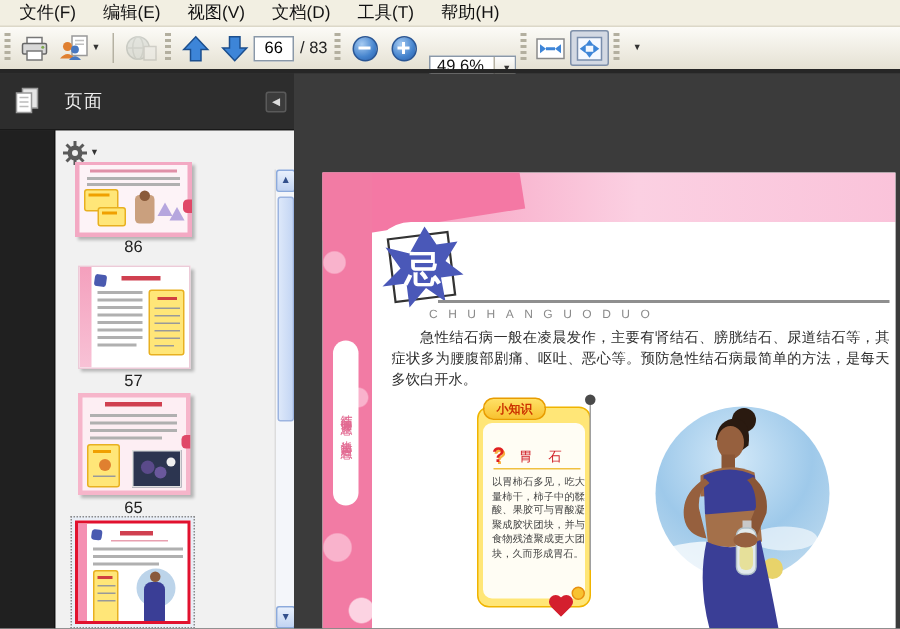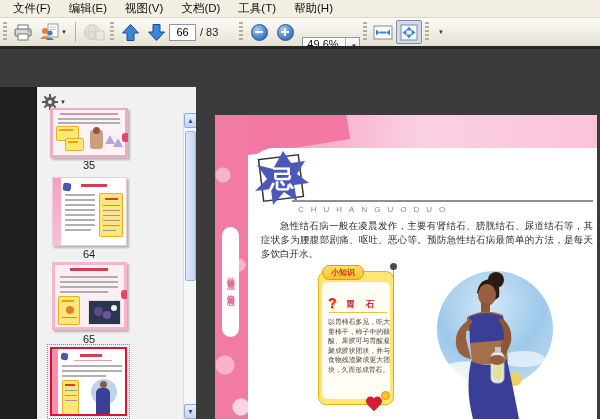--- a/index.html
+++ b/index.html
@@ -18,21 +18,21 @@
   .tb-grip { width:4px; height:20px; margin:0 3px;
     background:repeating-linear-gradient(180deg,#b3af9f 0 2px, rgba(0,0,0,0) 2px 4px); }
   .tb-sep { width:1px; height:20px; background:#b5b1a2; margin:0 5px; }
   .tb-btn { height:24px; min-width:26px; display:flex; align-items:center; justify-content:center;
     border-radius:2px; position:relative; }
   .tb-btn.disabled { opacity:.45; }
   .tb-btn.active { background:#d3d9e3; border:1px solid #7f90a9; }
   .caret { font-size:6px; color:#333; line-height:6px; margin-left:2px; }
   .page-input { width:27px; height:17px; border:1px solid #8a98a8; background:#fff;
     font-size:11px; text-align:center; font-family:inherit; }
-  .page-total { font-size:11px; color:#222; margin:0 18px 0 4px; white-space:nowrap; }
+  .page-total { font-size:11px; color:#222; margin:0 2px 0 4px; white-space:nowrap; }
   .zoom-circle { width:17px; height:17px; border-radius:50%;
     background:radial-gradient(circle at 35% 30%, #a6cbf2, #4483cd 60%, #2c5fa8);
     border:1px solid #2a5694; display:flex; align-items:center; justify-content:center; }
   .zc-minus { width:8px; height:2px; background:#fff; }
   .zc-plus { position:relative; width:8px; height:8px; }
   .zc-plus::before { content:""; position:absolute; left:0; top:3px; width:8px; height:2px; background:#fff; }
   .zc-plus::after { content:""; position:absolute; left:3px; top:0; width:2px; height:8px; background:#fff; }
   .combo { display:flex; align-items:flex-start; height:18px; border:1px solid #8a98a8; background:#fff; margin-left:4px;margin-top:28px; }
   .combo-text { width:42px; font-size:11px; color:#111; padding-left:4px; }
   .combo-caret { width:14px; height:16px; background:linear-gradient(#fdfdfd,#dfdbcd);
@@ -106,36 +106,36 @@
     border-radius:26px 0 0 0; }
   .side-capsule { position:absolute; left:7px; top:112px; width:17px; height:110px; background:#fff;
     border-radius:9px; display:flex; align-items:center; justify-content:center; }
   .side-capsule span { writing-mode:vertical-rl; font-size:8px; color:#e26a92; letter-spacing:1px; line-height:17px; }
 
   .badge-wrap { position:absolute; left:36px; top:34px; width:64px; height:68px; }
   .doc-title { position:absolute; left:105px; top:44px; width:272px; text-align:center;
     font-family:"Liberation Serif","DejaVu Serif",serif; font-size:21px; font-weight:bold;
     color:#ce2f38; letter-spacing:6px; white-space:nowrap; }
   .title-rule { position:absolute; left:77px; top:85px; width:301px; height:2px; background:#8f8f8f; }
-  .doc-pinyin { position:absolute; left:83px; top:90px; width:300px; font-size:8px; color:#8a8a8a;
+  .doc-pinyin { position:absolute; left:71px; top:90px; width:300px; font-size:8px; color:#8a8a8a;
     letter-spacing:7px; white-space:nowrap; overflow:hidden; }
   .doc-body { position:absolute; left:46px; top:104px; width:332px; }
   .doc-body p { font-size:9.5px; line-height:14px; color:#2e2e2e; text-align:justify; text-indent:2em; }
 
   
   .note { position:absolute; left:103px; top:156px; width:76px; height:134px;
     background:#ffe677; border:1px solid #f0b400; border-radius:8px; }
   .note-inner { position:absolute; left:3px; top:10px; right:3px; bottom:5px; background:#fffdf4;
     border-radius:6px; overflow:hidden; }
   .note-tab { position:absolute; left:3px; top:-7px; width:42px; height:15px;
     background:linear-gradient(#ffe066,#f8c230); border:1px solid #e89c00; border-radius:7px;
     font-size:8px; font-weight:bold; color:#cc3300; display:flex; align-items:center; justify-content:center; }
   .note-q { position:absolute; left:6px; top:13px; font-size:14px; font-weight:bold; color:#e02020;
     text-shadow:1px 1px 0 #f8b040; }
-  .note-heading { position:absolute; left:24px; top:16px; font-size:9px; font-weight:bold;
+  .note-heading { position:absolute; left:24px; top:16px; font-size:9px; font-weight:normal;
     color:#d02028; letter-spacing:4px; white-space:nowrap; }
   .note-div { position:absolute; left:7px; top:30px; width:58px; height:1px; background:#f0c040; }
   .note-body { position:absolute; left:6px; top:35px; width:62px; font-size:6.8px; line-height:9.6px;
     color:#444; text-align:justify; }
   .heart { position:absolute; right:6px; bottom:-9px; width:18px; height:16px; }
   .heart::before, .heart::after { content:""; position:absolute; top:0; width:9px; height:14px;
     background:#d41f2e; border-radius:9px 9px 0 0; }
   .heart::before { left:5px; transform:rotate(-45deg); transform-origin:0 100%; }
   .heart::after  { left:-4px; transform:rotate(45deg); transform-origin:100% 100%; }
   .heart-bud { position:absolute; right:3px; bottom:4px; width:9px; height:9px; border-radius:50%;
@@ -254,20 +254,33 @@
 
     <div class="tb-grip"></div>
 
     <span class="find-caret">
       <span class="caret">▼</span>
     </span>
   </div>
 
   <div class="dark-line"></div>
 
+  <div class="panel-header">
+    <svg width="17" height="19" style="margin-left:10px">
+      <rect x="5" y="1" width="10" height="13" fill="#e6e6e6" stroke="#9a9a9a"></rect>
+      <rect x="1" y="4" width="10" height="13" fill="#fff" stroke="#9a9a9a"></rect>
+      <line x1="3" y1="7" x2="9" y2="7" stroke="#bbb"></line>
+      <line x1="3" y1="10" x2="9" y2="10" stroke="#bbb"></line>
+      <line x1="3" y1="13" x2="9" y2="13" stroke="#bbb"></line>
+    </svg>
+    <span class="panel-title">页面</span>
+    <div class="collapse-btn">
+      <span class="collapse-glyph">◀</span>
+    </div>
+  </div>
 
   <div class="icon-strip"></div>
 
   <div class="thumb-area">
     <div class="gear-row">
       <svg width="16" height="16">
         <g fill="#5a5a5a">
           <rect x="7" y="0" width="2" height="4"></rect>
             <rect x="7" y="12" width="2" height="4"></rect>
           <rect x="0" y="7" width="4" height="2"></rect>
@@ -296,21 +309,21 @@
           <div class="t-notehdr" style="left:2px;top:2px;width:10px;background:#f0a000;"></div>
         </div>
         <div style="position:absolute;left:40px;top:22px;width:13px;height:19px;background:#caa07e;border-radius:3px;">
           <div style="position:absolute;left:3px;top:-3px;width:7px;height:7px;border-radius:50%;background:#8a5a3a;"></div>
         </div>
         <div class="t-tri" style="left:55px;top:27px;"></div>
         <div class="t-tri" style="left:63px;top:30px;"></div>
         <div class="t-dot-tab" style="right:0;top:25px;"></div>
       </div>
     </div>
-    <div class="thumb-label" style="left:13px; top:72px;">35</div>
+    <div class="thumb-label" style="left:13px; top:72px;">86</div>
 
     <div class="thumb" style="left:15px; top:90px; width:75px; height:69px;">
       <div class="thumb-page" style="background:#fff;border:1px solid #eccbd8;">
         <div style="position:absolute;left:0;top:0;width:8px;height:100%;background:linear-gradient(#f4a0bd,#f8c2d6);"></div>
         <div class="t-bluemark" style="left:10px;top:5px;width:8px;height:8px;"></div>
         <div class="t-redline" style="left:28px;top:6px;width:26px;"></div>
         <div class="t-line" style="left:12px;top:16px;width:30px;"></div>
         <div class="t-line" style="left:12px;top:21px;width:30px;"></div>
         <div class="t-line" style="left:12px;top:26px;width:30px;"></div>
         <div class="t-line" style="left:12px;top:31px;width:30px;"></div>
@@ -322,21 +335,21 @@
           <div class="t-notehdr" style="left:5px;top:4px;width:13px;"></div>
           <div class="t-line" style="left:3px;top:11px;width:17px;height:1px;background:#999;"></div>
           <div class="t-line" style="left:3px;top:16px;width:17px;height:1px;background:#999;"></div>
           <div class="t-line" style="left:3px;top:21px;width:17px;height:1px;background:#999;"></div>
           <div class="t-line" style="left:3px;top:26px;width:17px;height:1px;background:#999;"></div>
           <div class="t-line" style="left:3px;top:31px;width:17px;height:1px;background:#999;"></div>
           <div class="t-line" style="left:3px;top:36px;width:13px;height:1px;background:#999;"></div>
         </div>
       </div>
     </div>
-    <div class="thumb-label" style="left:13px; top:161px;">64</div>
+    <div class="thumb-label" style="left:13px; top:161px;">57</div>
 
     <div class="thumb" style="left:15px; top:175px; width:75px; height:68px;">
       <div class="thumb-page" style="background:#f6b5ca;">
         <div class="t-inner" style="left:3px;top:3px;right:3px;bottom:3px;background:#fdeef3;"></div>
         <div class="t-redline" style="left:18px;top:6px;width:38px;"></div>
         <div class="t-line" style="left:8px;top:14px;width:58px;"></div>
         <div class="t-line" style="left:8px;top:19px;width:58px;"></div>
         <div class="t-line" style="left:8px;top:24px;width:58px;"></div>
         <div class="t-line" style="left:8px;top:29px;width:48px;"></div>
         <div class="t-note" style="left:6px;top:34px;width:22px;height:29px;">

